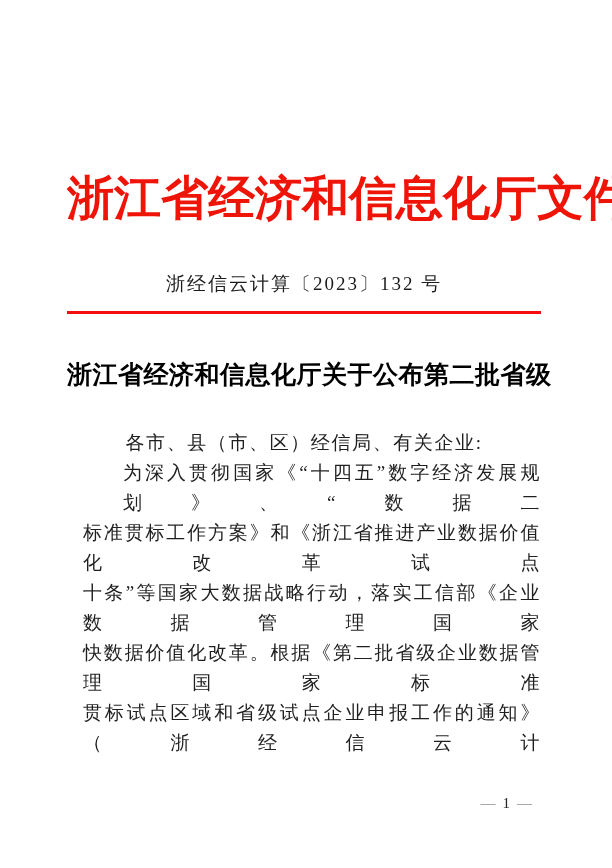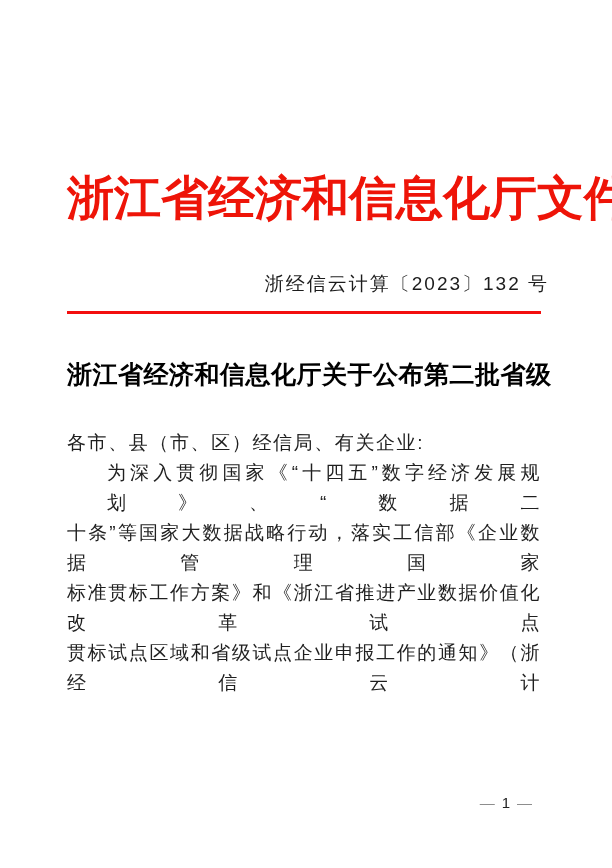--- a/index.html
+++ b/index.html
@@ -8,41 +8,41 @@
     background: #ffffff;
   }
   .page {
     position: relative;
     width: 612px;
     height: 868px;
     background: #ffffff;
     overflow: hidden;
     box-sizing: border-box;
     padding: 160px 71px 0 67px;
-    font-family: Liberation Sans, sans-serif;
+    font-family: Liberation Serif, serif;
   }
   .red-header {
     height: 76px;
     line-height: 76px;
     font-size: 47px;
     font-weight: bold;
     color: #ee1408;
     text-align: center;
     white-space: nowrap;
     letter-spacing: 0px;
   }
   .doc-number {
     margin-top: 34px;
     font-size: 19px;
     line-height: 28px;
     letter-spacing: 2px;
-    text-align: right;
+    text-align: center;
     color: #1c1c1c;
     position: relative;
-    left: 8px;
+    left: 0;
   }
   .red-rule {
     margin-top: 13px;
     height: 3px;
     background: #f30f0f;
     border: none;
   }
   .doc-title {
     margin: 44px 0 0 0;
     font-size: 25px;
@@ -57,26 +57,27 @@
     white-space: nowrap;
   }
   .body-text {
     margin-top: 37px;
     font-size: 19px;
     color: #1f1f1f;
     line-height: 30px;
     letter-spacing: 1.6px;
   }
   .salutation {
-    text-align: left;
+    text-align: center;
     white-space: nowrap;
   }
   .bline {
     text-align: justify;
     text-align-last: justify;
+    margin-left: 16px;
   }
   .bline.indent {
     padding-left: 40px;
   }
   .page-footer {
     position: absolute;
     top: 794px;
     right: 80px;
     font-size: 15px;
     line-height: 18px;
@@ -101,22 +102,23 @@
 
   <div class="red-rule"></div>
 
   <div class="doc-title">
     <span class="tl">浙江省经济和信息化厅关于公布第二批省级</span>
   </div>
 
   <div class="body-text">
     <div class="salutation">各市、县（市、区）经信局、有关企业:</div>
     <div class="bline indent">为深入贯彻国家《“十四五”数字经济发展规划》、“数据二</div>
+    <div class="bline">标准贯标工作方案》和《浙江省推进产业数据价值化改革试点</div>
     <div class="bline">十条”等国家大数据战略行动，落实工信部《企业数据管理国家</div>
-    <div class="bline">标准贯标工作方案》和《浙江省推进产业数据价值化改革试点</div>
+    <div class="bline">快数据价值化改革。根据《第二批省级企业数据管理国家标准</div>
     <div class="bline">贯标试点区域和省级试点企业申报工作的通知》（浙经信云计</div>
 
   </div>
 
   <div class="page-footer">
     <span class="dash">—</span><span class="num">1</span><span class="dash">—</span>
   </div>
 
 </div>
 

